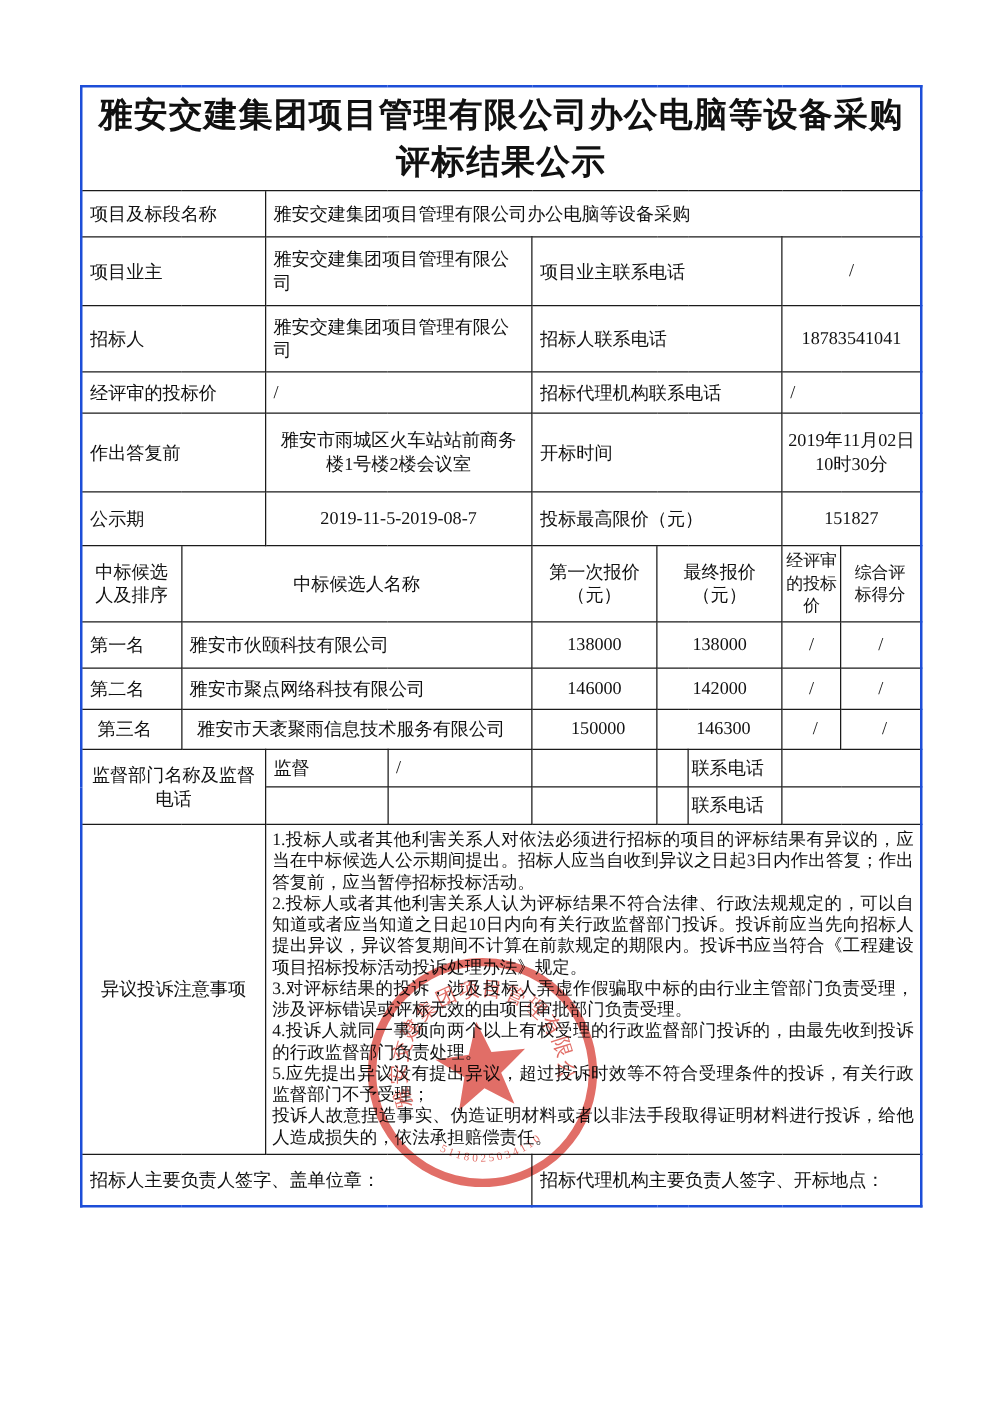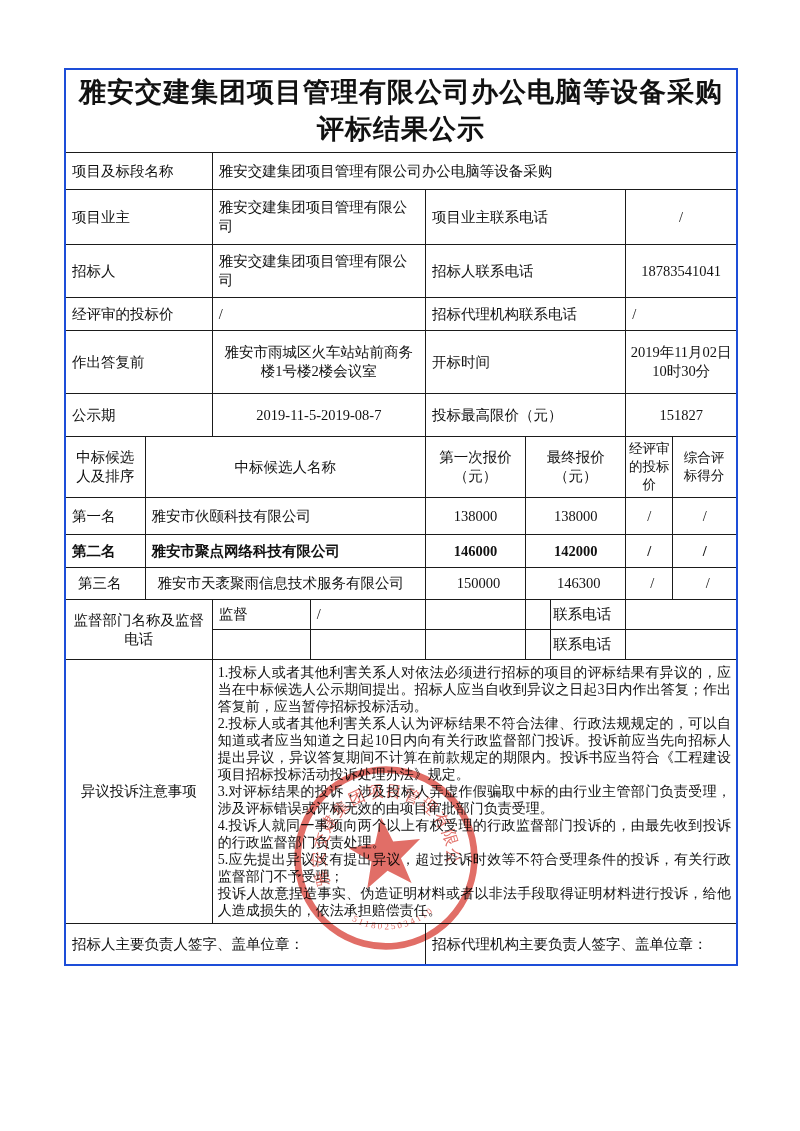--- a/index.html
+++ b/index.html
@@ -35,21 +35,21 @@
   
   tr.rt  td{height:74px;}
   tr.r1  td{height:32px;}
   tr.r2  td{height:50px;}
   tr.r3  td{height:48px;}
   tr.r4  td{height:28px;}
   tr.r5  td{height:58px;}
   tr.r6  td{height:38px;}
   tr.r7  th{height:56px;}
   tr.r8  td{height:32px;}
-  tr.r9  td{height:28px;font-weight:bold;}
+  tr.r9  td{height:28px;}
   tr.r10 td{height:27px;padding-left:12px;}
   tr.r11 td{height:25px;}
   tr.r12 td{height:25px;}
   tr.r13 td{height:251px;}
   tr.r14 td{height:36px;}
   
   .seal{
     position:absolute;left:291px;top:763px;width:190px;height:190px;
     opacity:0.78;mix-blend-mode:multiply;transform:rotate(-7deg);
     pointer-events:none;
@@ -181,21 +181,21 @@
         <div>2.投标人或者其他利害关系人认为评标结果不符合法律、行政法规规定的，可以自知道或者应当知道之日起10日内向有关行政监督部门投诉。投诉前应当先向招标人提出异议，异议答复期间不计算在前款规定的期限内。投诉书应当符合《工程建设项目招标投标活动投诉处理办法》规定。</div>
         <div>3.对评标结果的投诉，涉及投标人弄虚作假骗取中标的由行业主管部门负责受理，涉及评标错误或评标无效的由项目审批部门负责受理。</div>
         <div>4.投诉人就同一事项向两个以上有权受理的行政监督部门投诉的，由最先收到投诉的行政监督部门负责处理。</div>
         <div>5.应先提出异议没有提出异议，超过投诉时效等不符合受理条件的投诉，有关行政监督部门不予受理；</div>
         <div>投诉人故意捏造事实、伪造证明材料或者以非法手段取得证明材料进行投诉，给他人造成损失的，依法承担赔偿责任。</div>
       </td>
     </tr>
 
     <tr class="r14">
       <td colspan="4" class="l">招标人主要负责人签字、盖单位章：</td>
-      <td colspan="5" class="l">招标代理机构主要负责人签字、盖单位章：</td>
+      <td colspan="5" class="l">招标代理机构主要负责人签字、开标地点：</td>
     </tr>
   </tbody>
     </table>
 
   <div class="seal">
     <svg width="190" height="190" viewBox="0 0 200 200">
       <defs>
         <path id="arcTop" d="M 38.9,122.2 A 65,65 0 1 1 161.1,122.2" fill="none"></path>
         <path id="arcBottom" d="M 29.5,125.7 A 75,75 0 0 0 170.5,125.7" fill="none"></path>
       </defs>

